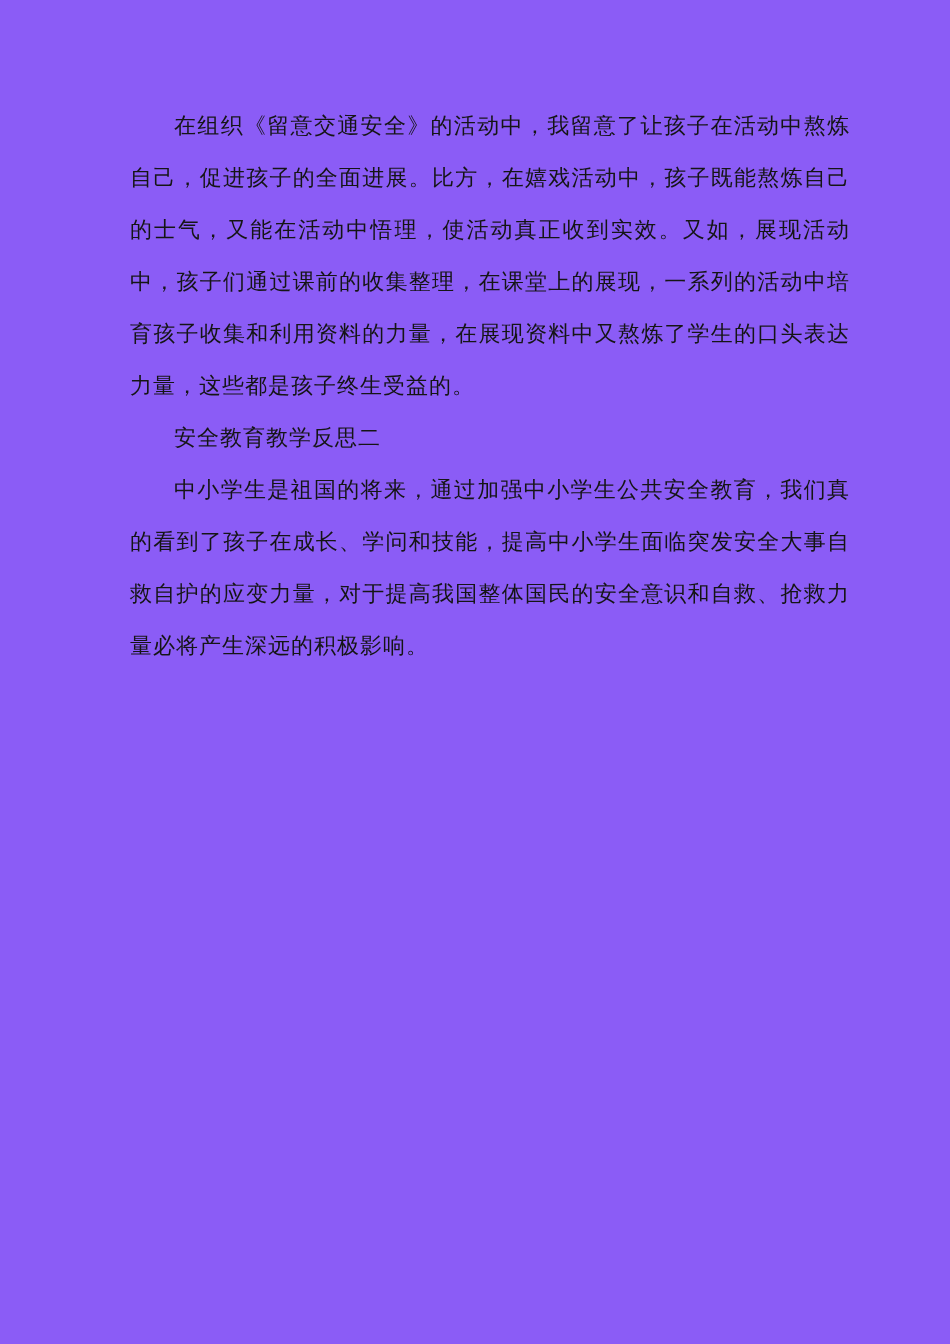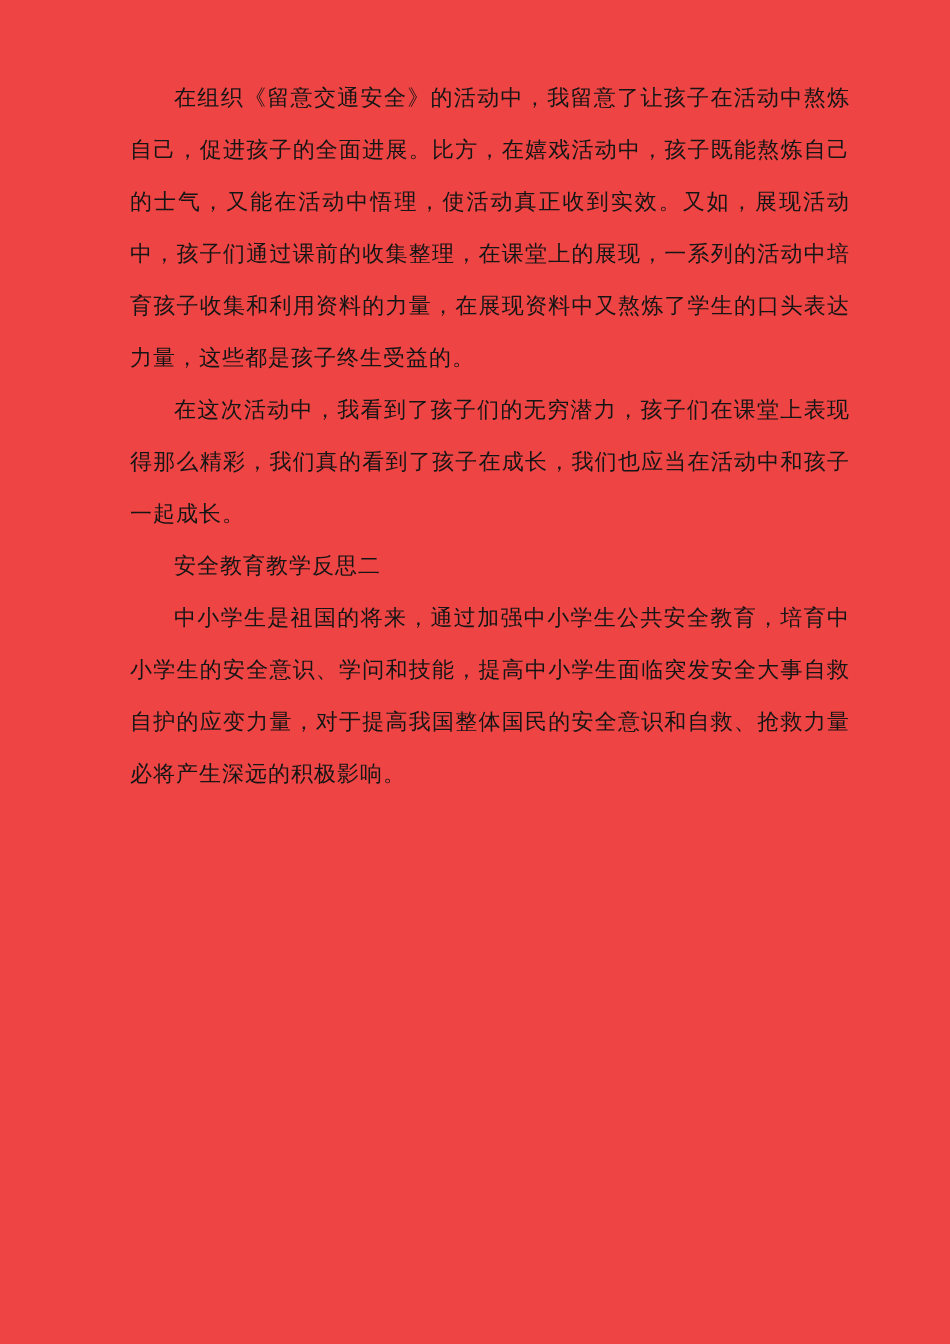--- a/index.html
+++ b/index.html
@@ -5,23 +5,23 @@
   html, body {
     margin: 0;
     padding: 0;
     background: #ffffff;
   }
   .page {
     position: relative;
     width: 950px;
     height: 1344px;
     margin: 0 auto;
-    background: #ef4444;
+    background: #8b5cf6;
     box-sizing: border-box;
-    padding: 72px 100px 0 130px;
+    padding: 100px 100px 0 130px;
     overflow: hidden;
     font-family: "Liberation Serif", "DejaVu Serif", serif;
     color: #151515;
   }
   .doc-body {
     width: 100%;
   }
   .doc-body p {
     margin: 0;
     padding: 0;
@@ -36,17 +36,16 @@
   .doc-body p.section-heading {
     text-align: left;
   }
 </style>
 </head>
 <body>
 
 <div class="page">
   <div class="doc-body">
     <p>在组织《留意交通安全》的活动中，我留意了让孩子在活动中熬炼自己，促进孩子的全面进展。比方，在嬉戏活动中，孩子既能熬炼自己的士气，又能在活动中悟理，使活动真正收到实效。又如，展现活动中，孩子们通过课前的收集整理，在课堂上的展现，一系列的活动中培育孩子收集和利用资料的力量，在展现资料中又熬炼了学生的口头表达力量，这些都是孩子终生受益的。</p>
-    <p>在这次活动中，我看到了孩子们的无穷潜力，孩子们在课堂上表现得那么精彩，我们真的看到了孩子在成长，我们也应当在活动中和孩子一起成长。</p>
     <p class="section-heading">安全教育教学反思二</p>
-    <p>中小学生是祖国的将来，通过加强中小学生公共安全教育，培育中小学生的安全意识、学问和技能，提高中小学生面临突发安全大事自救自护的应变力量，对于提高我国整体国民的安全意识和自救、抢救力量必将产生深远的积极影响。</p>
+    <p>中小学生是祖国的将来，通过加强中小学生公共安全教育，我们真的看到了孩子在成长、学问和技能，提高中小学生面临突发安全大事自救自护的应变力量，对于提高我国整体国民的安全意识和自救、抢救力量必将产生深远的积极影响。</p>
   </div>
 </div>
 
 </body></html>

